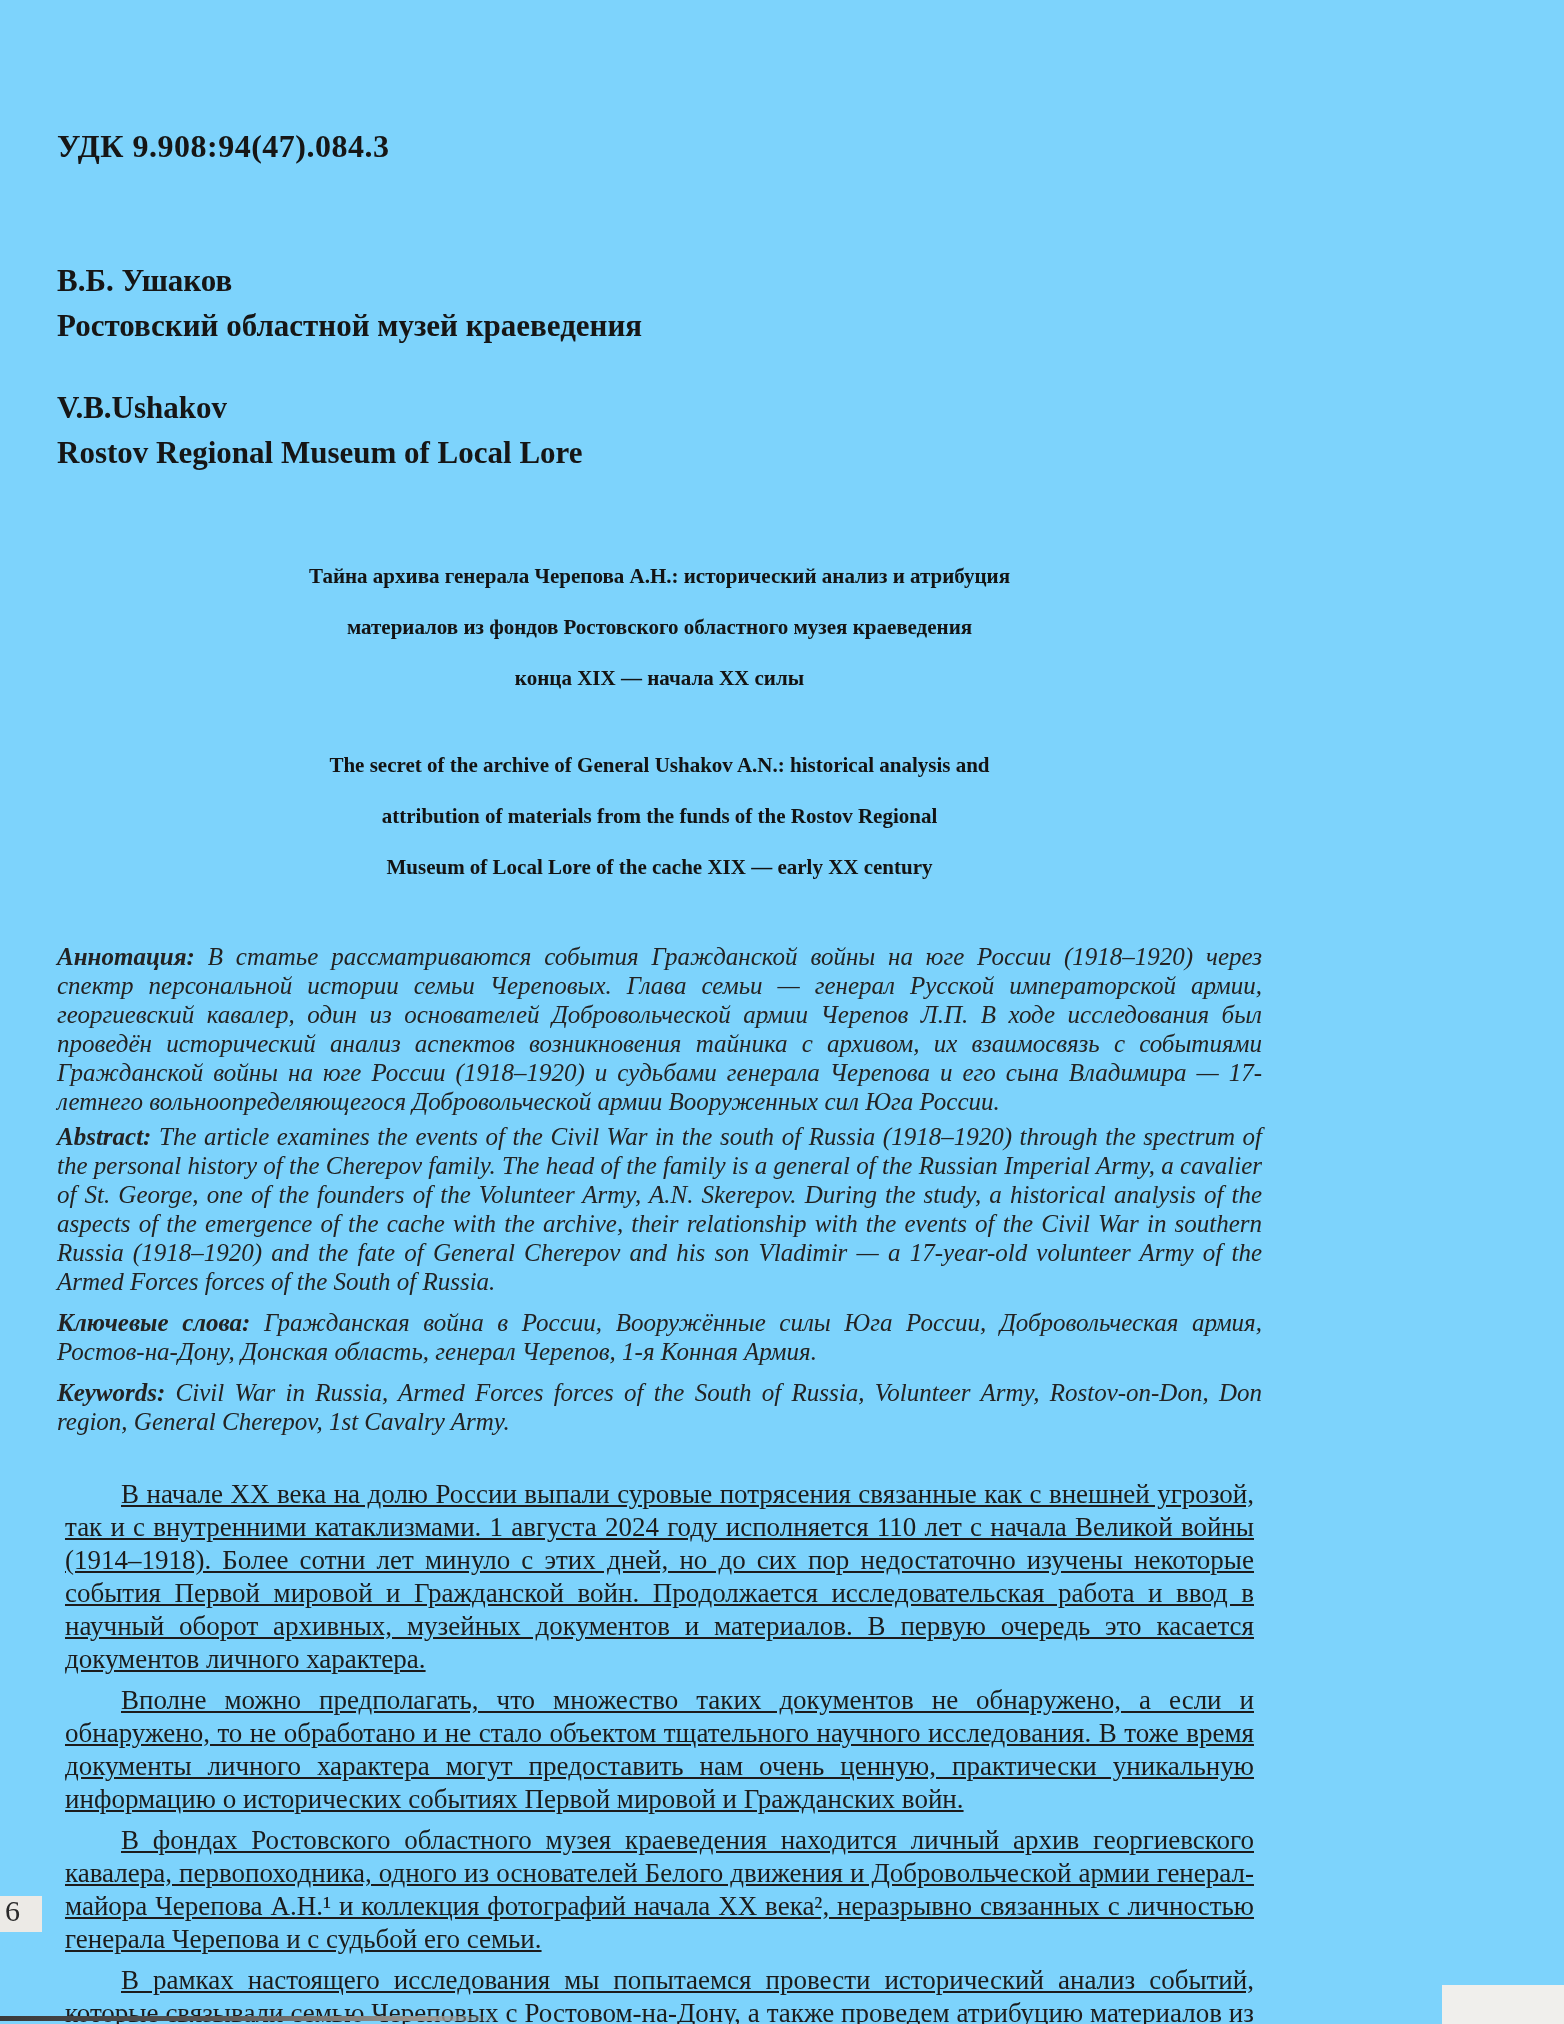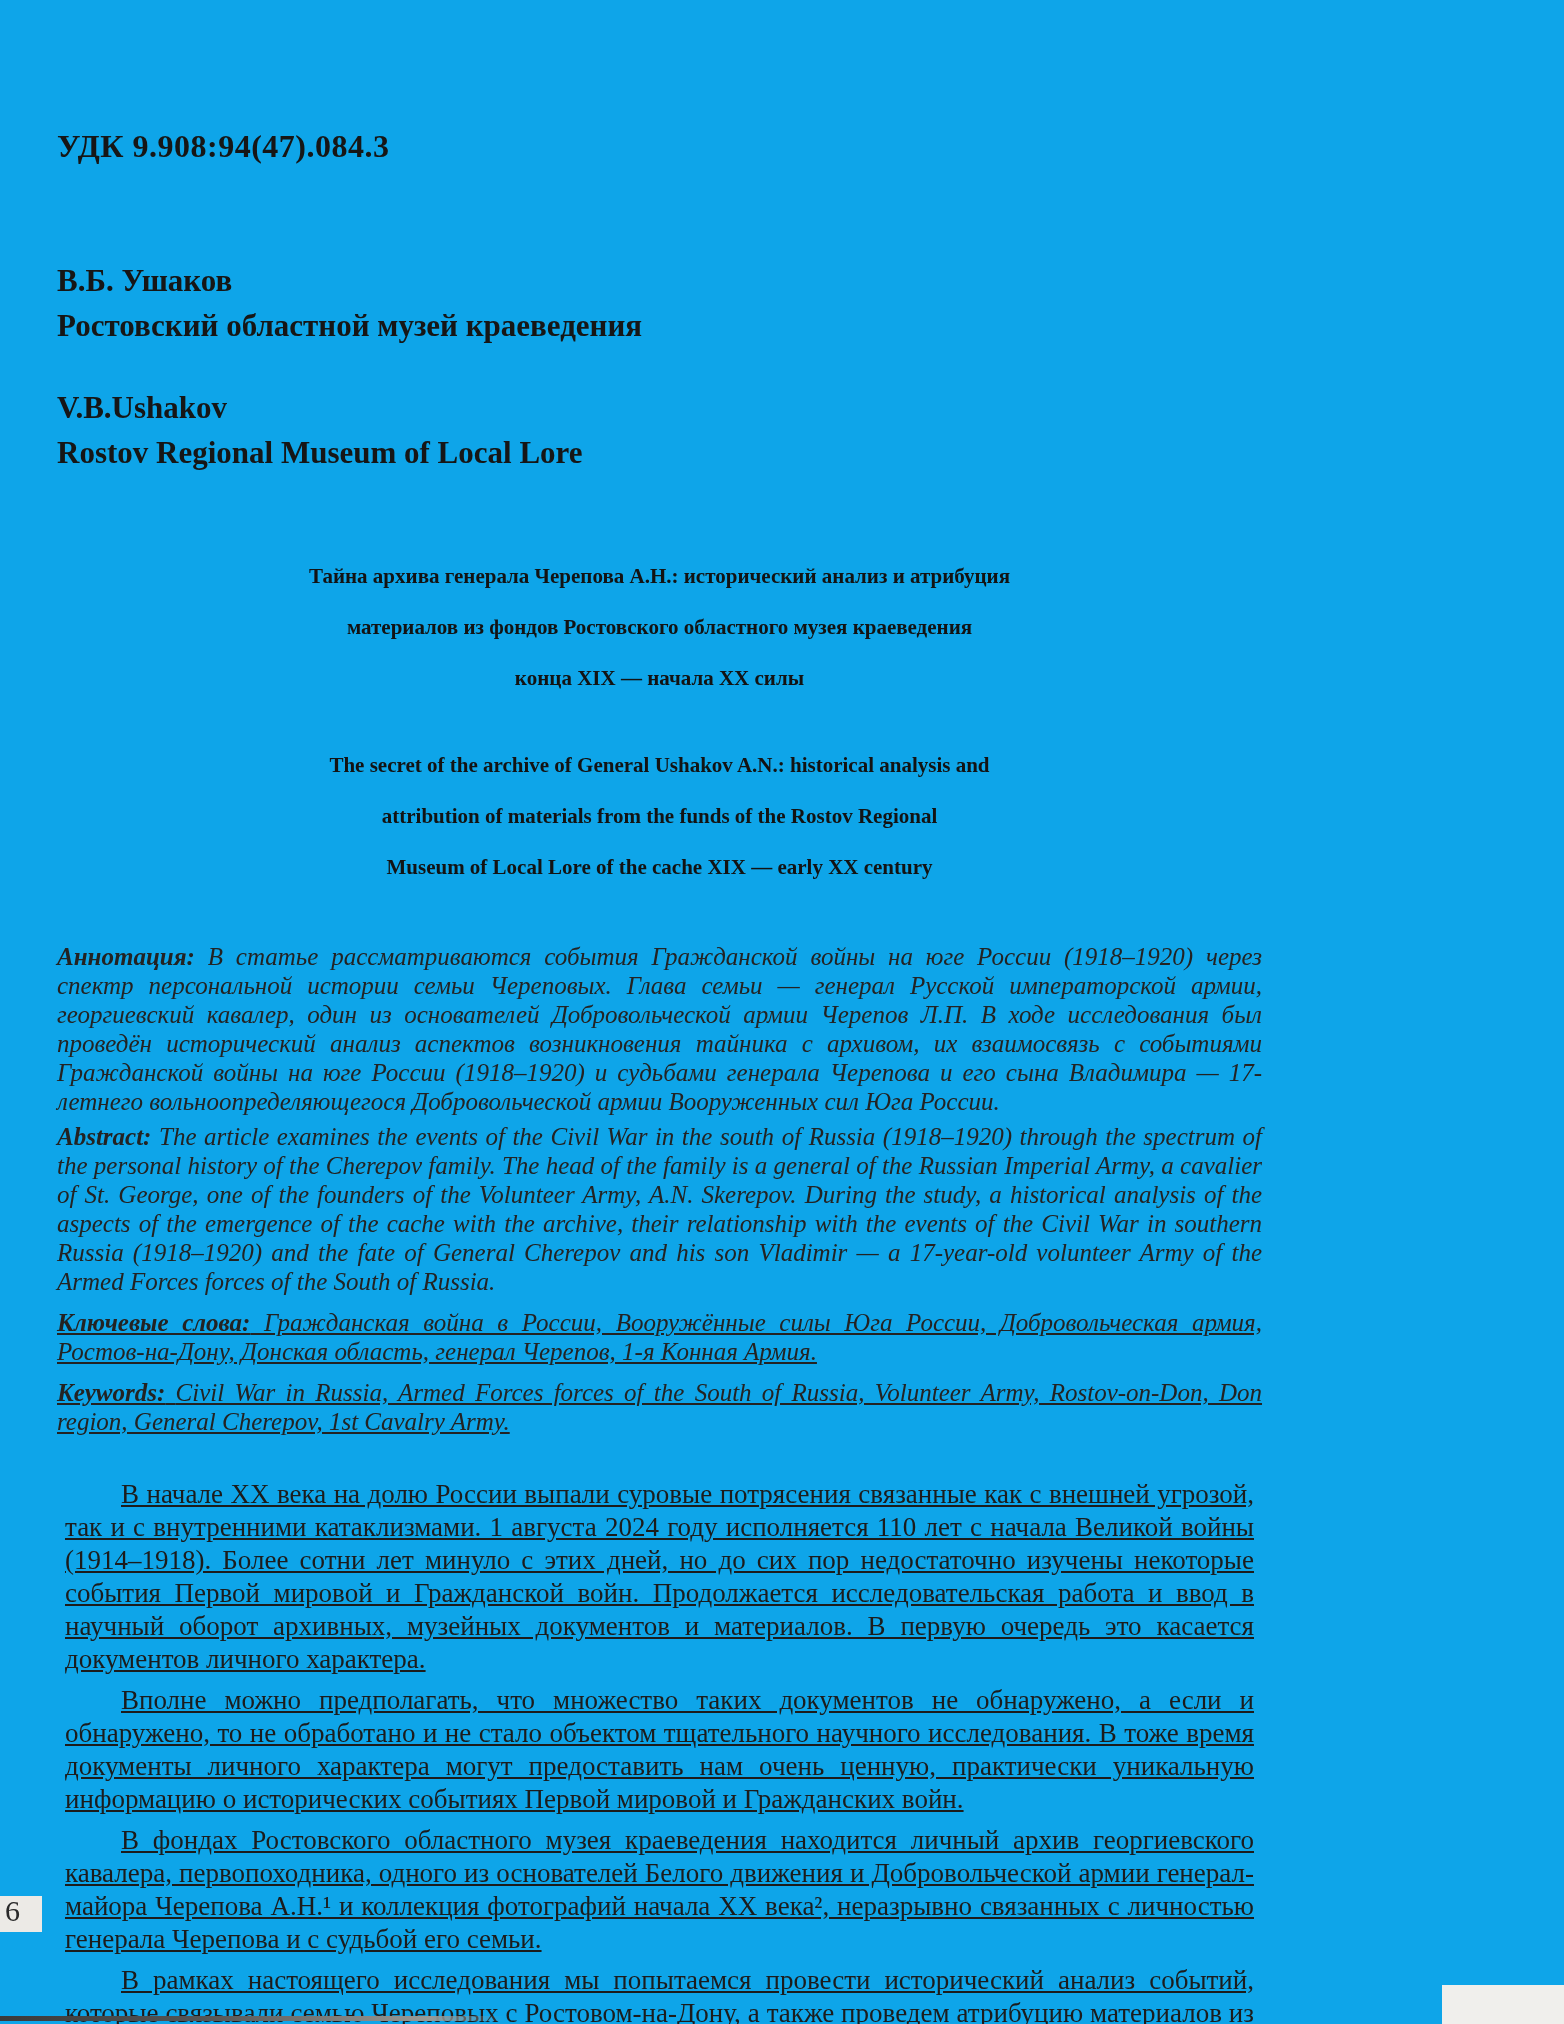--- a/index.html
+++ b/index.html
@@ -1,20 +1,20 @@
 <!DOCTYPE html>
 <html><head>
 <meta charset="utf-8">
 <style>
   html,body { margin:0; padding:0; background:#888; }
   .page {
     position:relative;
     width:1564px; height:2024px;
     margin:0 auto;
-    background:#0ea5e9;
+    background:#7dd3fc;
     font-family:"Liberation Serif","DejaVu Serif",serif;
     color:#1f1f1f;
     overflow:hidden;
   }
   .content {
     position:absolute; left:57px; top:0; width:1205px;
   }
   .udk {
     margin-top:128px;
     font-size:32px; font-weight:bold; letter-spacing:0.5px;
@@ -31,21 +31,21 @@
   .title-en { margin-top:36px; }
   .meta-block { margin-top:49px; }
   .meta-para {
     margin:0 0 6px 0;
     font-style:italic;
     font-size:25px; line-height:29px;
     text-align:justify;
     color:#232323;
   }
   .meta-para b { font-weight:bold; }
-  .kw { margin-top:12px;text-decoration:underline; }
+  .kw { margin-top:12px; }
   .body-block { margin-top:42px; }
   .body-para {
     margin:8px;
     font-size:27px; line-height:33px;
     text-align:justify; text-indent:56px;
     color:#1c1c1c;
     text-decoration:underline;
   }
   .page-number-box {
     position:absolute; left:0; top:1896px;

